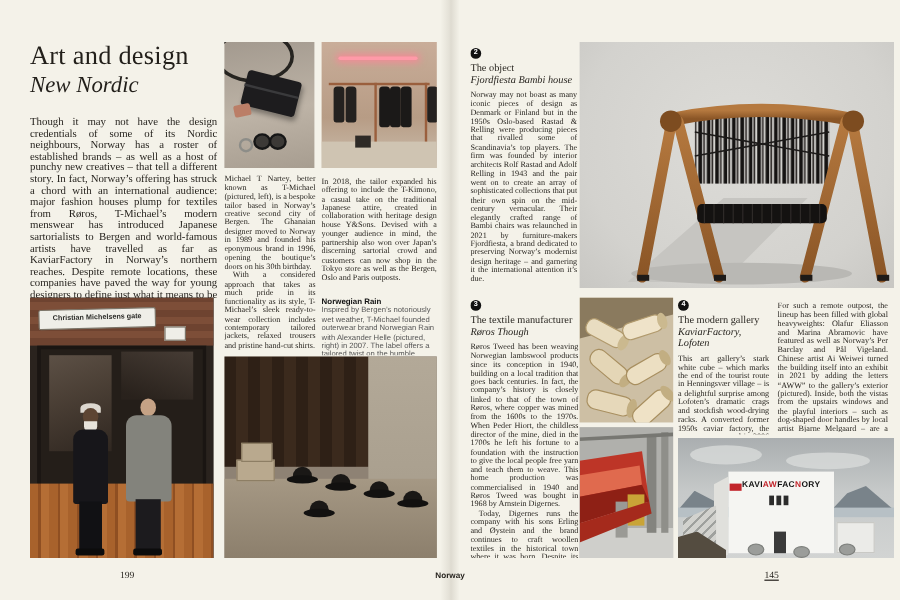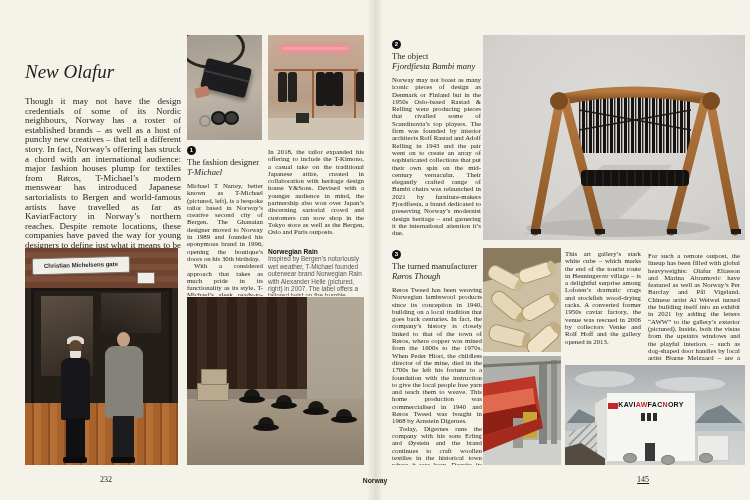--- a/index.html
+++ b/index.html
@@ -105,21 +105,22 @@
     background:repeating-linear-gradient(135deg,#d2d2ce 0,#d2d2ce 4px,#9fa19e 4px,#9fa19e 6px);clip-path:polygon(0 30%,100% 0,100% 100%,0 100%);}
   .brocks{position:absolute;left:0;bottom:0;width:40px;height:22px;background:#544c40;clip-path:polygon(0 20%,40% 0,100% 70%,100% 100%,0 100%);}
   .bredmark{position:absolute;left:43px;top:38px;width:10px;height:6px;background:#c2252b;}
   .bvent{position:absolute;width:12px;height:8px;border-radius:50%;background:#9b9d9a;border:1px solid #7e807d;}
 </style>
 </head>
 <body>
 
 <div class="spread">
 
-  <h2 class="subtitle" style="font-weight:normal;margin:0;">New Olafur</h2>
+  <h1 class="title" style="font-weight:normal;margin:0;">Art and design</h1>
+  <h2 class="subtitle" style="font-weight:normal;margin:0;">New Nordic</h2>
   <p class="intro" style="margin:0;">Though it may not have the design credentials of some of its Nordic neighbours, Norway has a roster of established brands – as well as a host of punchy new creatives – that tell a different story. In fact, Norway’s offering has struck a chord with an international audience: major fashion houses plump for textiles from Røros, T-Michael’s modern menswear has introduced Japanese sartorialists to Bergen and world-famous artists have travelled as far as KaviarFactory in Norway’s northern reaches. Despite remote locations, these companies have paved the way for young designers to define just what it means to be “Made in Norway”.</p>
 
   <div class="ph ph-store">
     <div class="store-brick"></div>
     <div class="street-sign">Christian Michelsens gate</div>
     <div class="street-subsign"></div>
     <div class="store-window">
       <div class="store-reflect"></div>
       <div class="store-reflect2"></div>
     </div>
@@ -155,25 +156,20 @@
     <div class="jacket" style="left:20px;"></div>
     <div class="jacket l" style="left:48px;"></div>
     <div class="jacket l" style="left:57px;"></div>
     <div class="jacket l" style="left:66px;"></div>
     <div class="jacket" style="left:88px;"></div>
     <div class="interior-floor"></div>
     <div class="interior-box"></div>
   </div>
 
   <div class="col" style="left:187px;top:146px;width:76px;height:150px;">
-    <div class="sechead">
-      <span class="badge">1</span>
-      <span class="kicker">The fashion designer</span>
-      <span class="secname">T-Michael</span>
-    </div>
     <p>Michael T Nartey, better known as T-Michael (pictured, left), is a bespoke tailor based in Norway’s creative second city of Bergen. The Ghanaian designer moved to Norway in 1989 and founded his eponymous brand in 1996, opening the boutique’s doors on his 30th birthday.</p>
     <p class="indent">With a considered approach that takes as much pride in its functionality as its style, T-Michael’s sleek ready-to-wear collection includes contemporary tailored jackets, relaxed trousers and pristine hand-cut shirts.</p>
   </div>
 
   <div class="col" style="left:268px;top:148px;width:96px;height:96px;">
     <p>In 2018, the tailor expanded his offering to include the T-Kimono, a casual take on the traditional Japanese attire, created in collaboration with heritage design house Y&amp;Sons. Devised with a younger audience in mind, the partnership also won over Japan’s discerning sartorial crowd and customers can now shop in the Tokyo store as well as the Bergen, Oslo and Paris outposts.</p>
   </div>
 
   <div class="col sidebar" style="left:268px;top:248px;width:96px;height:48px;">
     <b>Norwegian Rain</b>
@@ -207,21 +203,21 @@
         <div class="brim"></div>
       </div>
   </div>
 
   <div class="gutter"></div>
 
   <div class="col" style="left:392px;top:40px;width:89px;height:205px;">
     <div class="sechead">
       <span class="badge">2</span>
       <span class="kicker">The object</span>
-      <span class="secname">Fjordfiesta Bambi many</span>
+      <span class="secname">Fjordfiesta Bambi house</span>
     </div>
     <p>Norway may not boast as many iconic pieces of design as Denmark or Finland but in the 1950s Oslo-based Rastad &amp; Relling were producing pieces that rivalled some of Scandinavia’s top players. The firm was founded by interior architects Rolf Rastad and Adolf Relling in 1943 and the pair went on to create an array of sophisticated collections that put their own spin on the mid-century vernacular. Their elegantly crafted range of Bambi chairs was relaunched in 2021 by furniture-makers Fjordfiesta, a brand dedicated to preserving Norway’s modernist design heritage – and garnering it the international attention it’s due.</p>
   </div>
 
   <div class="ph ph-chair">
     <svg width="262" height="205" viewBox="0 0 262 205">
       <defs>
         <linearGradient id="wood" x1="0" y1="0" x2="0" y2="1">
           <stop offset="0" stop-color="#b5793f"></stop>
             <stop offset="1" stop-color="#8a5526"></stop>
@@ -266,21 +262,21 @@
       <rect x="48" y="194" width="10" height="5" fill="#1d1a18"></rect>
       <rect x="112" y="194" width="10" height="5" fill="#1d1a18"></rect>
       <rect x="184" y="194" width="10" height="5" fill="#1d1a18"></rect>
       <rect x="248" y="194" width="10" height="5" fill="#1d1a18"></rect>
     </svg>
   </div>
 
   <div class="col" style="left:392px;top:250px;width:90px;height:215px;">
     <div class="sechead">
       <span class="badge">3</span>
-      <span class="kicker">The turned manufacturer</span>
+      <span class="kicker">The textile manufacturer</span>
       <span class="secname">Røros Though</span>
     </div>
     <p>Røros Tweed has been weaving Norwegian lambswool products since its conception in 1940, building on a local tradition that goes back centuries. In fact, the company’s history is closely linked to that of the town of Røros, where copper was mined from the 1600s to the 1970s. When Peder Hiort, the childless director of the mine, died in the 1700s he left his fortune to a foundation with the instruction to give the local people free yarn and teach them to weave. This home production was commercialised in 1940 and Røros Tweed was bought in 1968 by Arnstein Digernes.</p>
     <p class="indent">Today, Digernes runs the company with his sons Erling and Øystein and the brand continues to craft woollen textiles in the historical town where it was born. Despite its ties to tradition, the brand has welcomed modern collaborations with leading Scandinavian designers, including architects Snøhetta.</p>
   </div>
 
   <div class="ph ph-spools">
     <svg width="78" height="104" viewBox="0 0 78 104">
       <rect width="78" height="104" fill="#cdbfa4"></rect>
       <polygon points="0,0 78,0 78,14 0,34" fill="#8a7a5e"></polygon>
@@ -323,20 +319,25 @@
       <polygon points="0,28 52,20 58,62 0,80" fill="#bd3527"></polygon>
       <polygon points="0,40 50,32 52,48 0,58" fill="#e06a4e"></polygon>
       <polygon points="0,58 52,48 58,62 0,80" fill="#8e2015"></polygon>
       <rect x="40" y="56" width="14" height="26" fill="#c9a437"></rect>
       <rect x="30" y="62" width="10" height="30" fill="#9a9a95"></rect>
       <polygon points="0,80 58,62 60,72 0,96" fill="#a52a1c"></polygon>
     </svg>
   </div>
 
   <div class="col" style="left:565px;top:250px;width:76px;height:112px;">
+    <div class="sechead">
+      <span class="badge">4</span>
+      <span class="kicker">The modern gallery</span>
+      <span class="secname">KaviarFactory, Lofoten</span>
+    </div>
     <p>This art gallery’s stark white cube – which marks the end of the tourist route in Henningsvær village – is a delightful surprise among Lofoten’s dramatic crags and stockfish wood-drying racks. A converted former 1950s caviar factory, the venue was rescued in 2006 by collectors Venke and Rolf Hoff and the gallery opened in 2013.</p>
   </div>
 
   <div class="col" style="left:648px;top:252px;width:92px;height:108px;">
     <p>For such a remote outpost, the lineup has been filled with global heavyweights: Olafur Eliasson and Marina Abramovic have featured as well as Norway’s Per Barclay and Pål Vigeland. Chinese artist Ai Weiwei turned the building itself into an exhibit in 2021 by adding the letters “AWW” to the gallery’s exterior (pictured). Inside, both the vistas from the upstairs windows and the playful interiors – such as dog-shaped door handles by local artist Bjarne Melgaard – are a treat to uncover.</p>
   </div>
 
   <div class="ph ph-building">
     <div class="cloud" style="left:10px;top:6px;width:60px;height:16px;"></div>
     <div class="cloud" style="left:90px;top:12px;width:70px;height:14px;"></div>
@@ -352,17 +353,17 @@
     <div class="bwin" style="left:88px;"></div>
     <div class="bdoor"></div>
     <div class="bcontainer"></div>
     <div class="bstairs"></div>
     <div class="brocks"></div>
     <div class="bvent" style="left:58px;top:88px;"></div>
     <div class="bvent" style="left:96px;top:90px;"></div>
     <div class="bvent" style="left:134px;top:88px;"></div>
   </div>
 
-  <div class="folio" style="left:100px;">232</div>
+  <div class="folio" style="left:100px;">199</div>
   <div class="footer-center">Norway</div>
   <div class="folio" style="left:637px;text-decoration:underline;">145</div>
 
 </div>
 
 </body></html>

